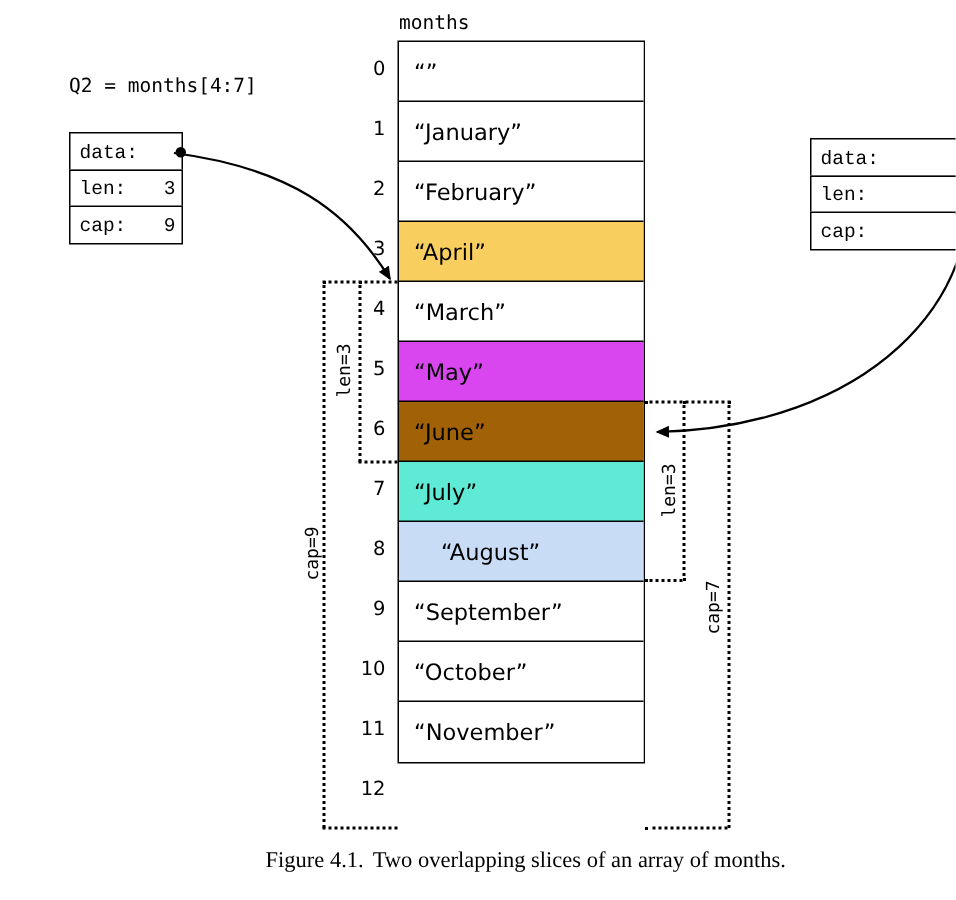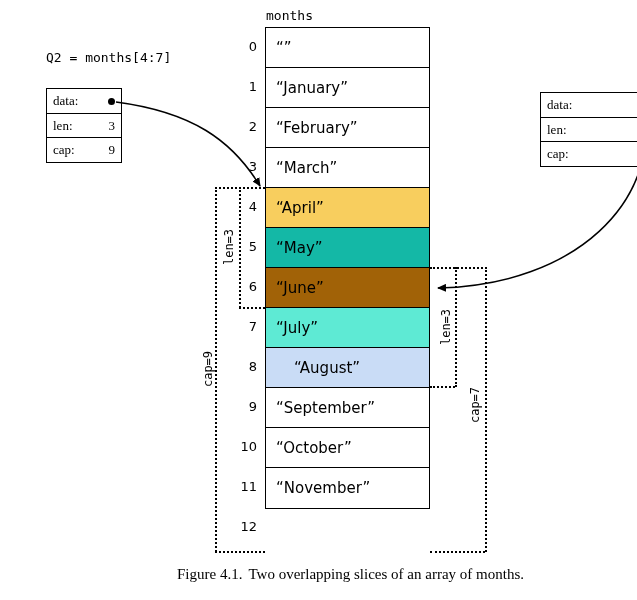--- a/index.html
+++ b/index.html
@@ -17,21 +17,21 @@
               padding-left:10px; display:flex; align-items:center; font-size:15px; background:#fff; }
   .arr-cell:last-child { border-bottom:none; }
 
   
   #q2-title { left:14px; top:50px; }
   #q2-box { left:14px; top:88px; width:76px; }
   #summer-title { left:460px; top:68px; width:163px; text-align:right; }
   #summer-box { left:508px; top:92px; width:115px; }
   .slice-row { height:26px; box-sizing:border-box; border:1.5px solid #000; margin-top:-1.5px;
                display:flex; align-items:center; justify-content:space-between; padding:0 6px;
-               background:#fff; font-family:Liberation Serif, serif; font-size:13px;gap:25px; }
+               background:#fff; font-family:Liberation Mono, monospace; font-size:13px;gap:25px; }
   .slice-row.first { margin-top:0; }
   .ptr-dot { width:7px; height:7px; border-radius:50%; background:#000; flex:0 0 auto; }
 
   
   .dot-h { border-top:2px dotted #000; height:0; }
   .dot-v { border-left:2px dotted #000; width:0; }
   .rot { width:40px; text-align:center; transform:rotate(-90deg); font-size:12px; }
 
   
   #arrows { left:0; top:0; pointer-events:none; }
@@ -65,27 +65,27 @@
   <div class="abs" id="cells-col">
       <div class="arr-cell">
         <span>“”</span>
       </div>
       <div class="arr-cell">
         <span>“January”</span>
       </div>
       <div class="arr-cell">
         <span>“February”</span>
       </div>
+      <div class="arr-cell" style="background: rgb(248, 206, 94);">
+        <span>“April”</span>
+      </div>
       <div class="arr-cell">
         <span>“March”</span>
       </div>
-      <div class="arr-cell" style="background: rgb(248, 206, 94);">
-        <span>“April”</span>
-      </div>
-      <div class="arr-cell" style="background: #14b8a6;">
+      <div class="arr-cell" style="background: #d946ef;">
         <span>“May”</span>
       </div>
       <div class="arr-cell" style="background: #a16207;">
         <span>“June”</span>
       </div>
       <div class="arr-cell" style="background: #5eead4;">
         <span>“July”</span>
       </div>
       <div class="arr-cell" style="background: rgb(201, 220, 246); padding-left: 28px;">
         <span>“August”</span>

